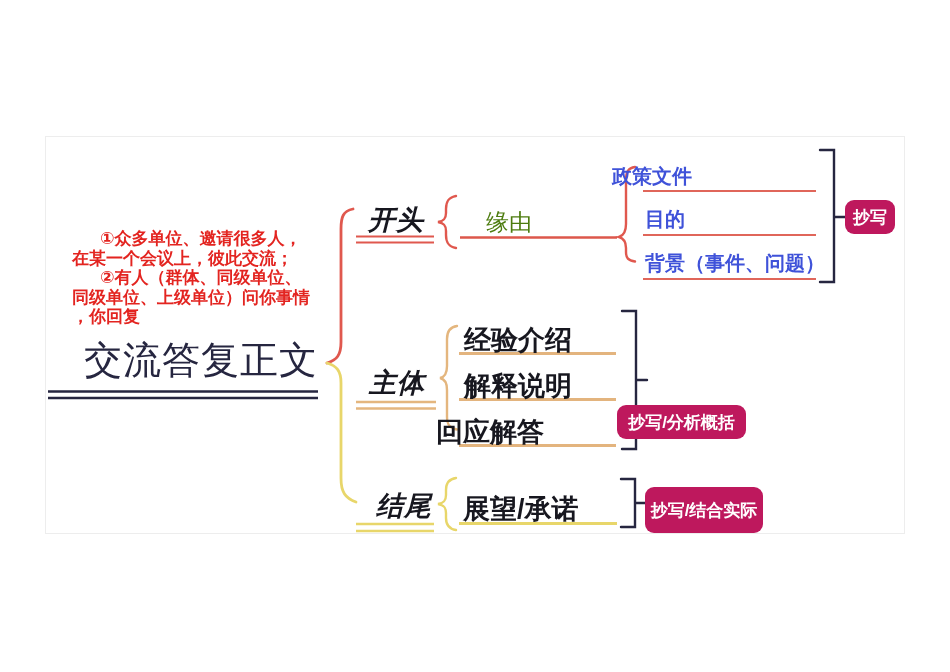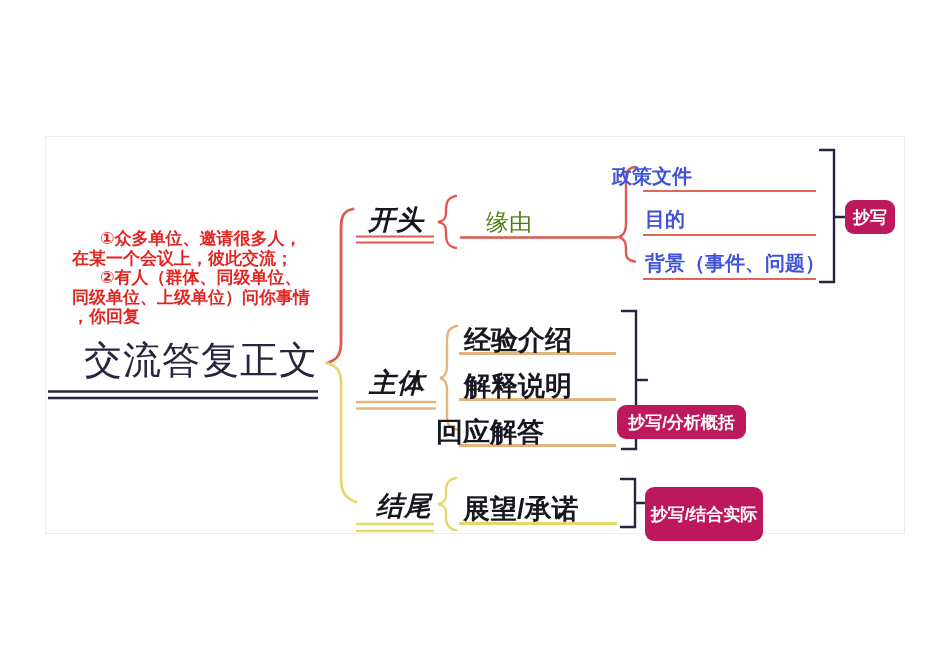--- a/index.html
+++ b/index.html
@@ -84,14 +84,14 @@
   <div class="badge" style="left:845px;top:200px;width:50px;height:34px;">抄写</div>
 
   <div class="txt branch" style="left:369px;top:365px;">主体</div>
   <div class="txt item" style="left:464px;top:322px;">经验介绍</div>
   <div class="txt item" style="left:464px;top:368px;">解释说明</div>
   <div class="txt item" style="left:436px;top:414px;">回应解答</div>
   <div class="badge" style="left:617px;top:364px;width:129px;height:34px;margin-top:41px;">抄写/分析概括</div>
 
   <div class="txt branch" style="left:376px;top:488px;">结尾</div>
   <div class="txt item" style="left:463px;top:491px;">展望/承诺</div>
-  <div class="badge" style="left:645px;top:487px;width:118px;height:54px;">抄写/结合实际</div>
+  <div class="badge" style="left:645px;top:487px;width:118px;height:46px;">抄写/结合实际</div>
 </div>
 
 </body></html>

